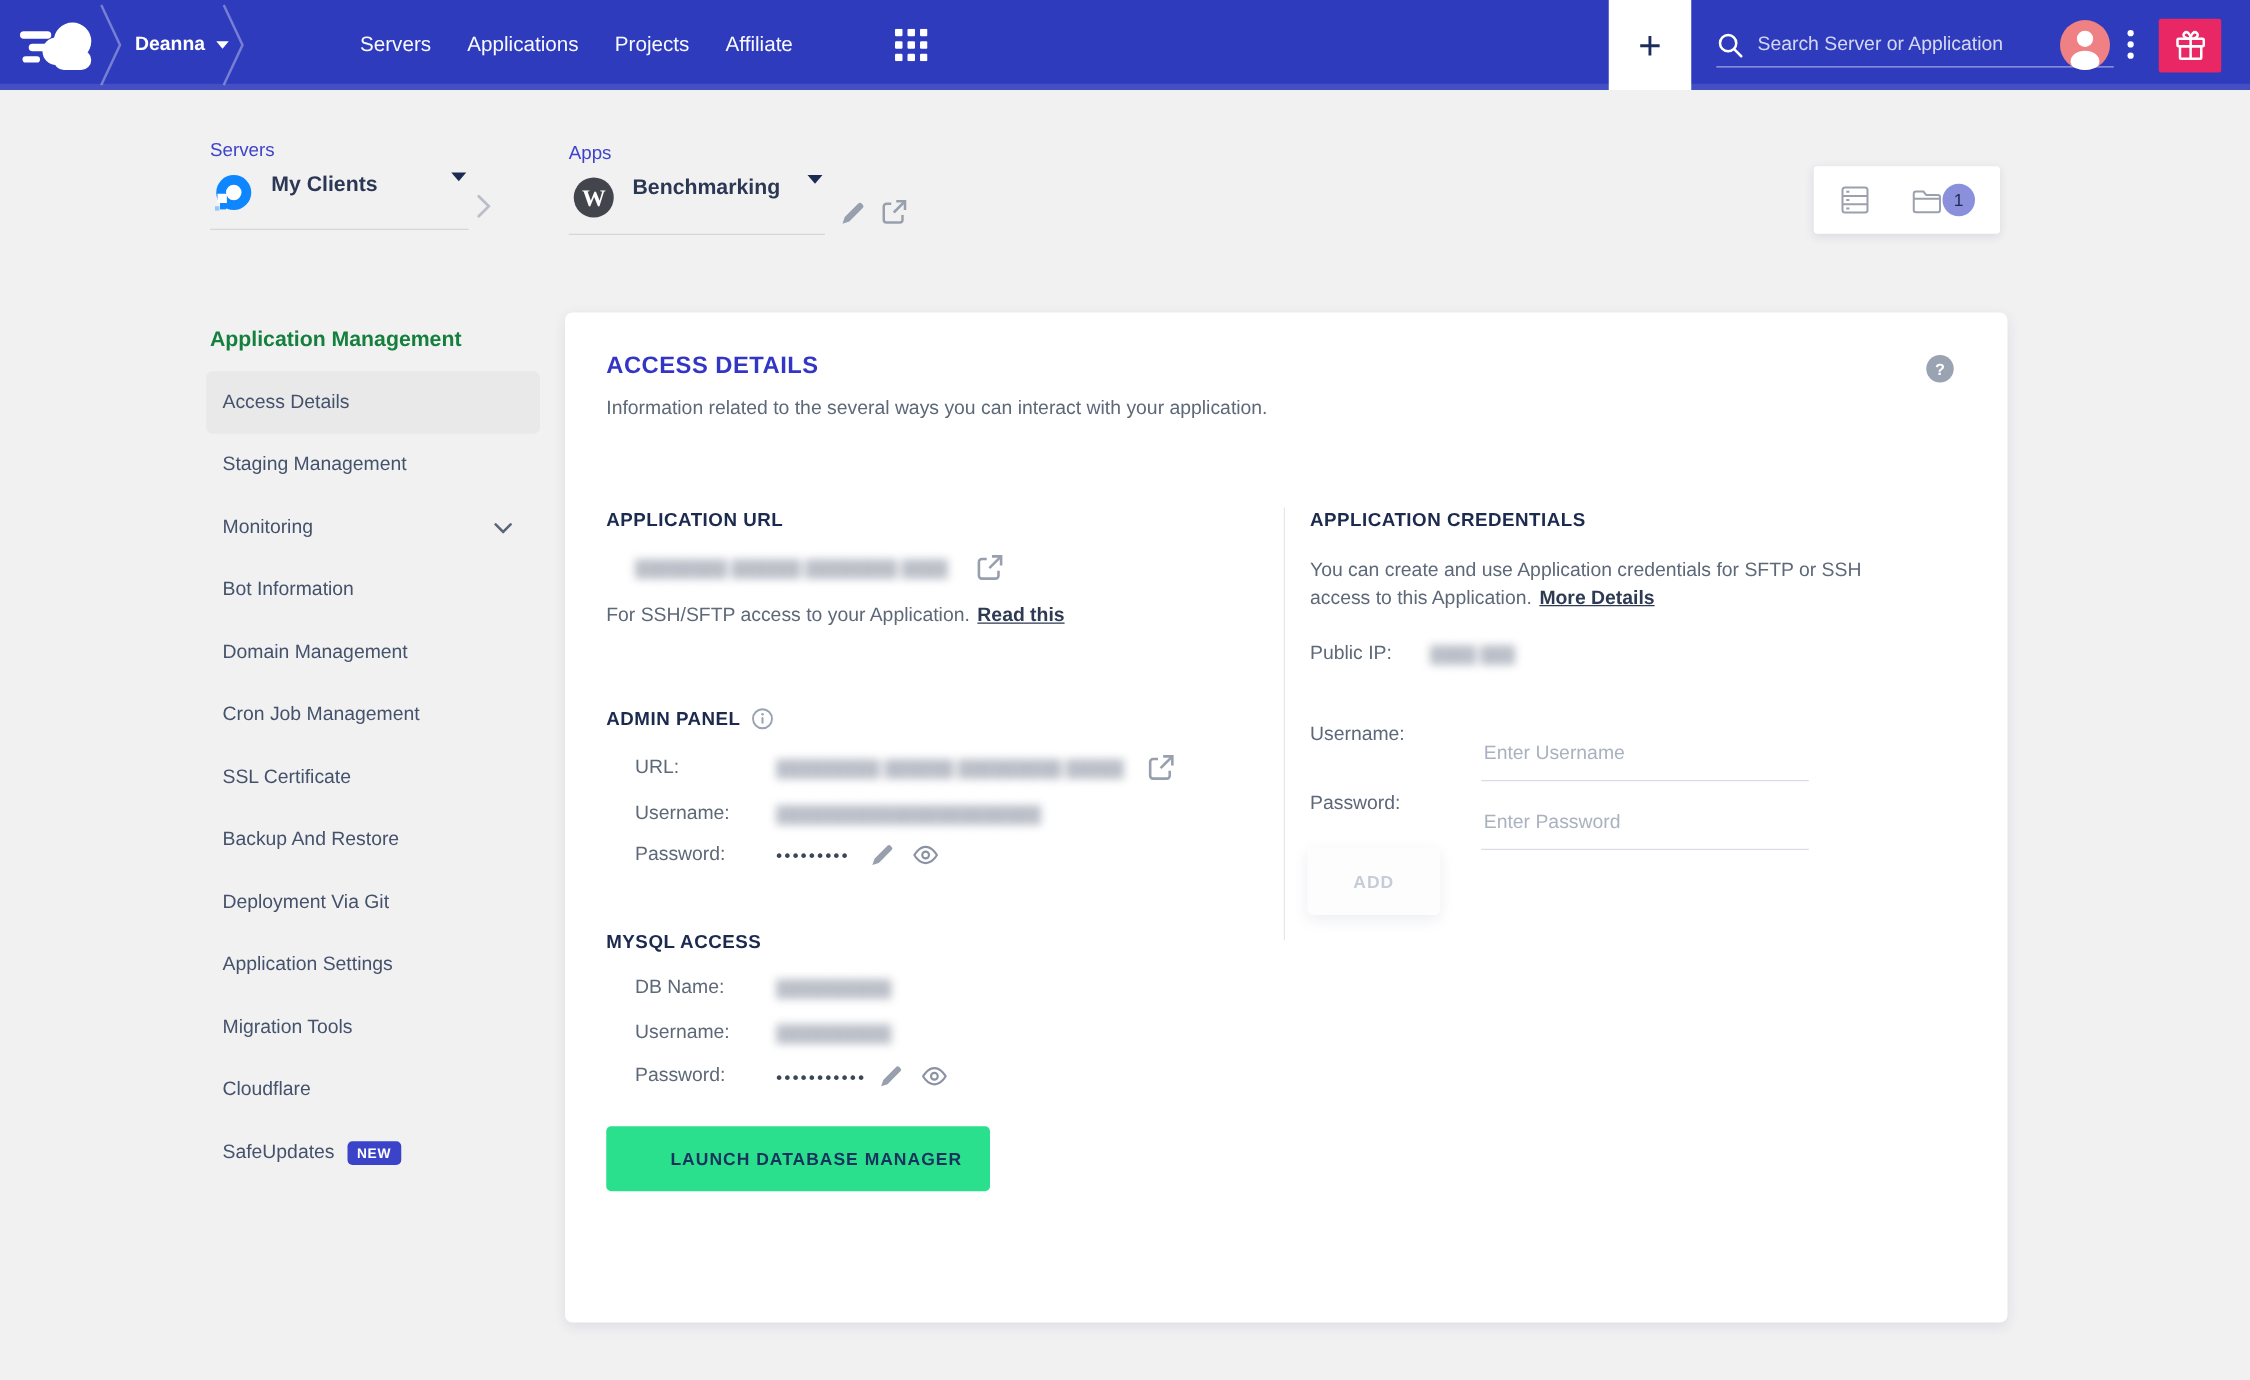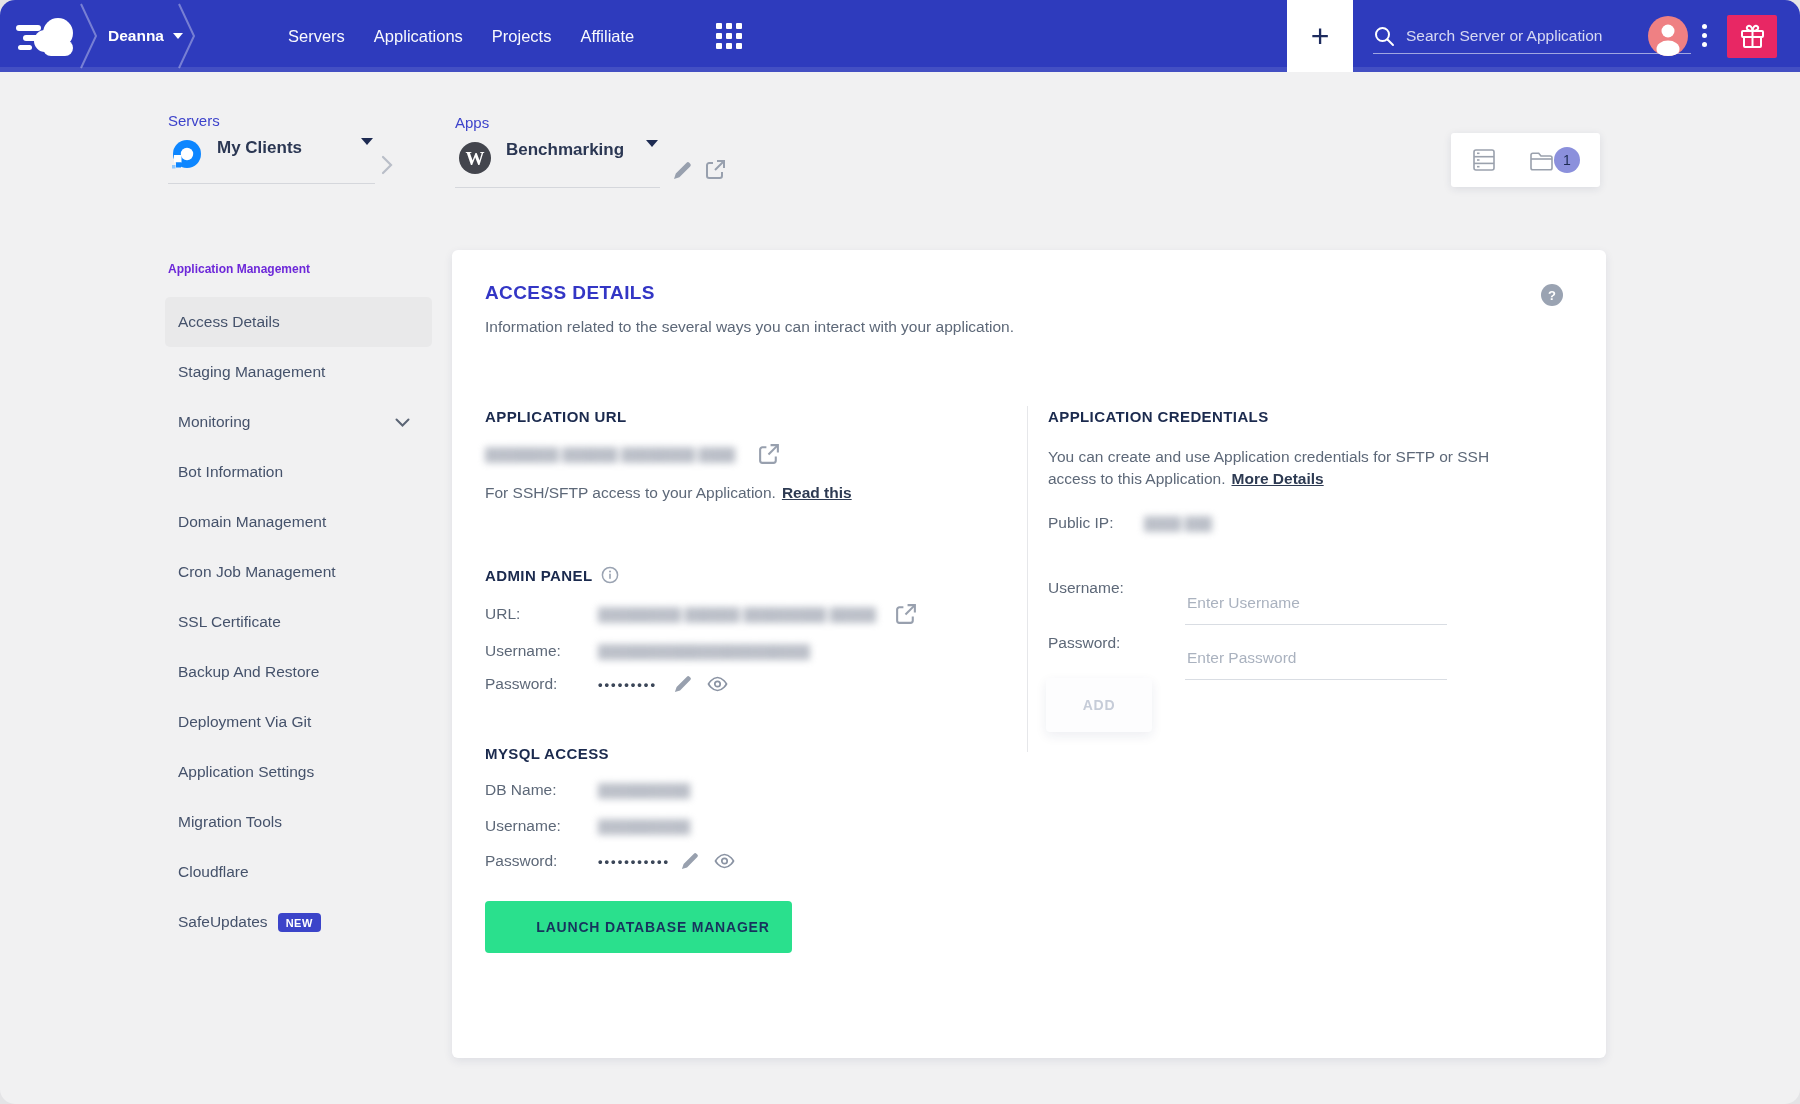--- a/index.html
+++ b/index.html
@@ -1,21 +1,20 @@
 <!DOCTYPE html>
 <html><head>
 <meta charset="utf-8">
 <style>
   * { margin:0; padding:0; box-sizing:border-box; }
   html,body { background:#e4e4e6; }
   .canvas {
     position:relative; width:1800px; height:1104px;
     background:#f1f1f2; overflow:hidden;
     font-family:"Liberation Sans", sans-serif;
-    border-radius:15px;
   }
 
   
   .navbar { position:absolute; top:0; left:0; width:1800px; height:72px; background:#2e3bbd; }
   .navbar::after { content:""; position:absolute; left:0; bottom:0; width:100%; height:5px; background:rgba(255,255,255,.10); }
   .nb-logo { position:absolute; left:16px; top:12px; width:62px; height:48px; cursor:pointer; }
   .nb-sep { position:absolute; top:0; height:72px; }
   .nb-sep.s1 { left:78px; } .nb-sep.s2 { left:176px; }
   .nb-account { position:absolute; left:108px; top:0; height:72px; display:flex; align-items:center; gap:9px; color:#fff; font-size:15.5px; font-weight:700; cursor:pointer; }
   .caret-w { width:0; height:0; border-left:5.5px solid transparent; border-right:5.5px solid transparent; border-top:6.5px solid #ffffff; }
@@ -40,40 +39,40 @@
   .caret-d { width:0; height:0; border-left:6px solid transparent; border-right:6px solid transparent; border-top:7px solid #1d2b52; }
   .bc-chev { position:absolute; left:381px; top:155px; }
   .bc-pencil { position:absolute; left:672px; top:160px; cursor:pointer; }
   .bc-ext { position:absolute; left:704px; top:158px; cursor:pointer; }
   .view-card { position:absolute; left:1451px; top:133px; width:149px; height:54px; background:#fff; border-radius:3px; box-shadow:0 2px 8px rgba(25,35,80,.10); }
   .view-card .vc-list { position:absolute; left:20px; top:14px; cursor:pointer; }
   .view-card .vc-folder { position:absolute; left:77px; top:14px; cursor:pointer; }
   .vc-badge { position:absolute; left:103px; top:14px; width:26px; height:26px; border-radius:50%; background:#8b90dc; color:#1d2b52; font-size:14px; font-weight:500; display:flex; align-items:center; justify-content:center; }
 
   
-  .sb-heading { position:absolute; left:168px; top:262px; font-size:12px; font-weight:700; color:#6d28d9; }
+  .sb-heading { position:absolute; left:168px; top:262px; font-size:17px; font-weight:700; color:#15803d; }
   .sidebar { position:absolute; left:165px; top:297px; width:267px; }
   .sb-item { position:relative; height:50px; display:flex; align-items:center; padding:0 24px 0 13px; font-size:15.5px; color:#45526b; cursor:pointer; border-radius:5px; }
   .sb-item.sel { background:#e9e9ea; }
   .sb-item .chev { position:absolute; right:22px; top:21px; }
   .sb-badge { margin-left:10px; background:#3b44c9; color:#fff; font-size:11px; font-weight:700; letter-spacing:.5px; padding:4px 8px 3px; border-radius:4px; }
 
   
   .card { position:absolute; left:452px; top:250px; width:1154px; height:808px; background:#fff; border-radius:6px; box-shadow:0 3px 10px rgba(30,40,90,.09); }
   .card-title { position:absolute; left:33px; top:32px; font-size:19px; font-weight:700; letter-spacing:.4px; color:#3336c5; }
   .card-help { position:absolute; left:1089px; top:34px; width:22px; height:22px; border-radius:50%; background:#9aa3b2; color:#fff; font-size:13px; font-weight:700; display:flex; align-items:center; justify-content:center; cursor:pointer; }
   .card-desc { position:absolute; left:33px; top:68px; font-size:15.5px; color:#5d6878; }
 
   .sec-h { font-size:15px; font-weight:700; letter-spacing:.4px; color:#1b2a4e; }
   .lbl { font-size:15.5px; color:#5d6878; }
   .blur-val { color:#8d94a3; font-size:13px; filter:blur(3.5px); opacity:.6; user-select:none; }
   .dots { font-size:13px; font-weight:700; letter-spacing:2px; color:#3b4658; }
   .ln { font-size:15.5px; color:#5d6878; }
   .bold-link { font-size:15.5px; font-weight:700; color:#2d3a52; text-decoration:underline; cursor:pointer; margin-left:6px; }
-  .row { display:flex; align-items:center; }
+  .row { display:flex; align-items:center;margin-left:23px; }
   .row .lbl { width:113px; flex:none; }
   .app-url-h   { position:absolute; left:33px; top:158px; }
   .app-url-row { position:absolute; left:33px; top:192px; width:400px; }
   .ssh-row     { position:absolute; left:33px; top:234px; }
   .admin-h     { position:absolute; left:33px; top:316px; display:flex; align-items:center; gap:9px; }
   .admin-url   { position:absolute; left:33px; top:352px; width:500px; }
   .admin-user  { position:absolute; left:33px; top:392px; width:500px; }
   .admin-pass  { position:absolute; left:33px; top:424px; width:500px; }
   .mysql-h     { position:absolute; left:33px; top:495px; }
   .mysql-db    { position:absolute; left:33px; top:531px; width:500px; }

